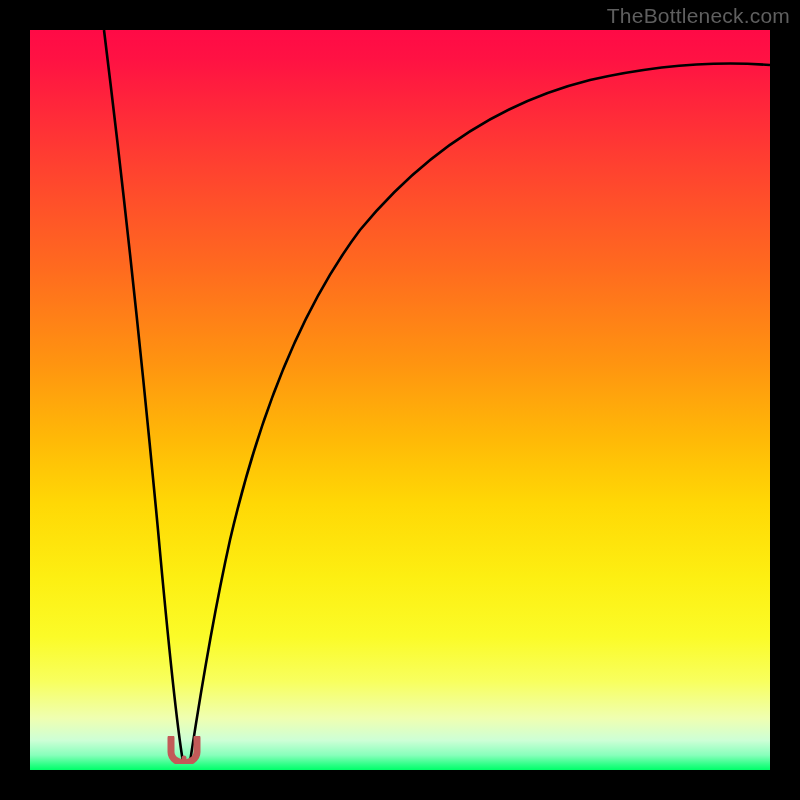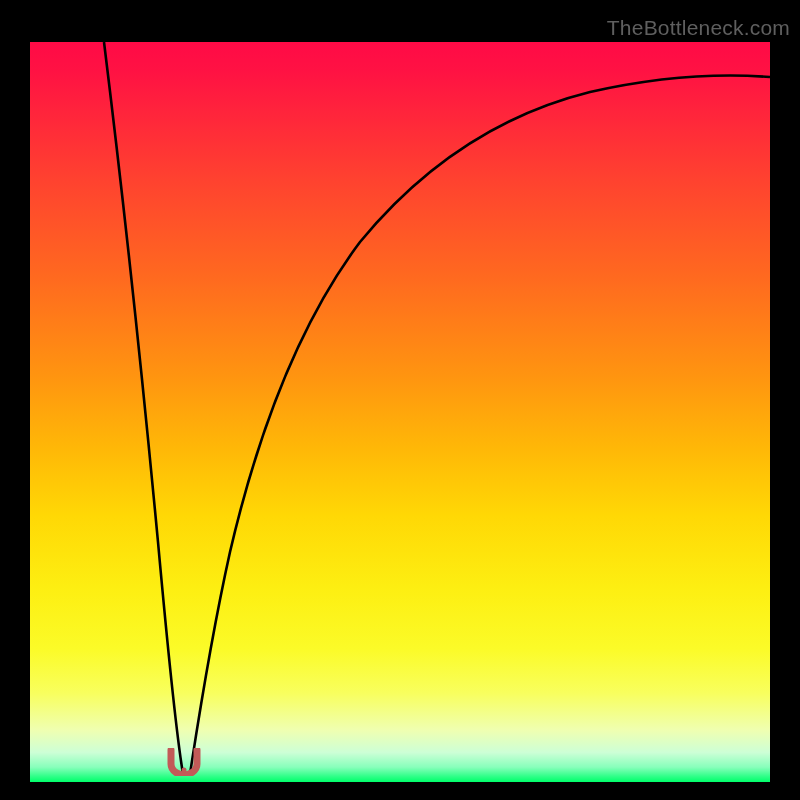--- a/index.html
+++ b/index.html
@@ -11,21 +11,20 @@
     background: #000;
     font-family: Arial, Helvetica, sans-serif;
   }
   .frame {
     position: absolute;
     left: 0;
     top: 0;
     width: 800px;
     height: 628px;
     background: #000;
-    margin-top: 12px;
   }
   .plot {
     position: absolute;
     left: 30px;
     top: 30px;
     width: 740px;
     height: 740px;
   }
   .gradient-bg {
     position: absolute;

